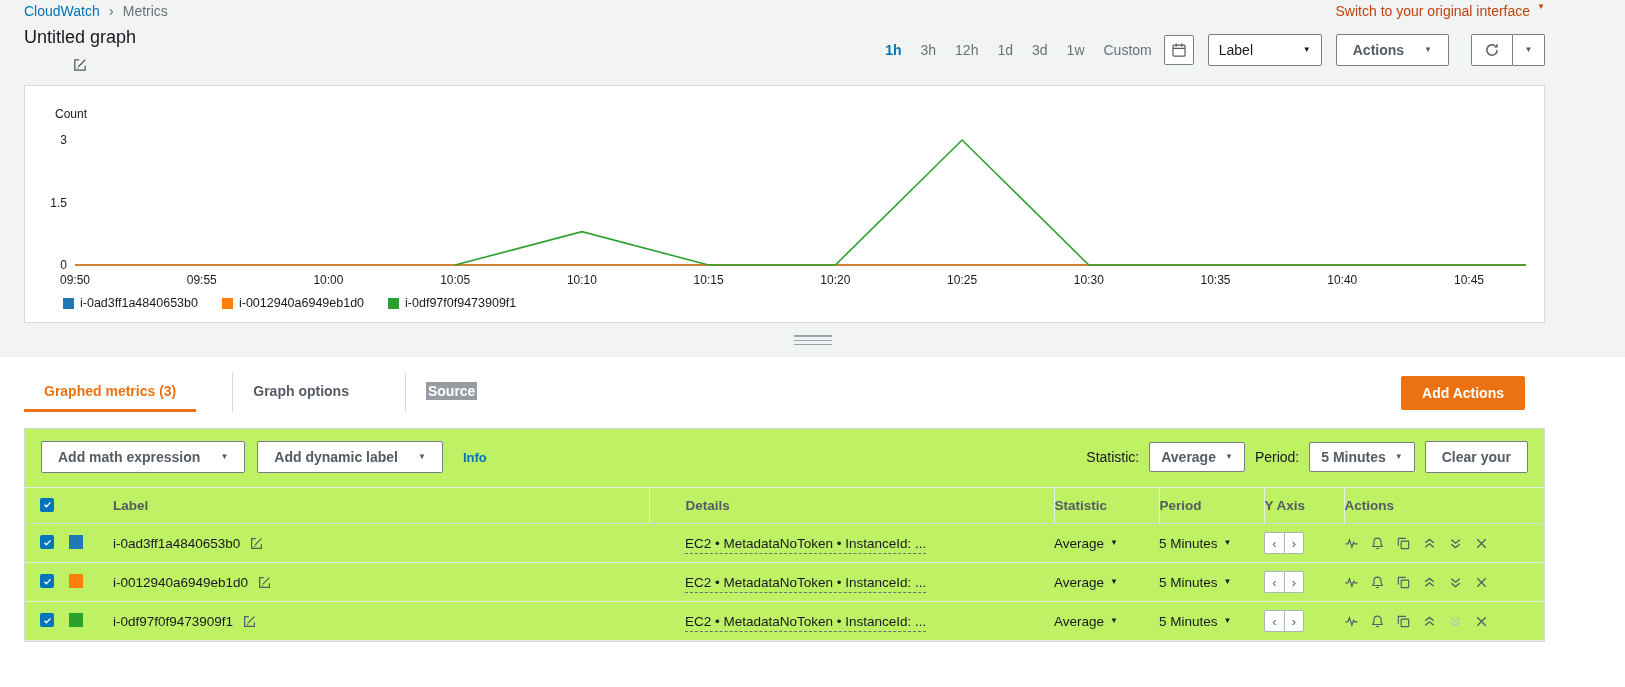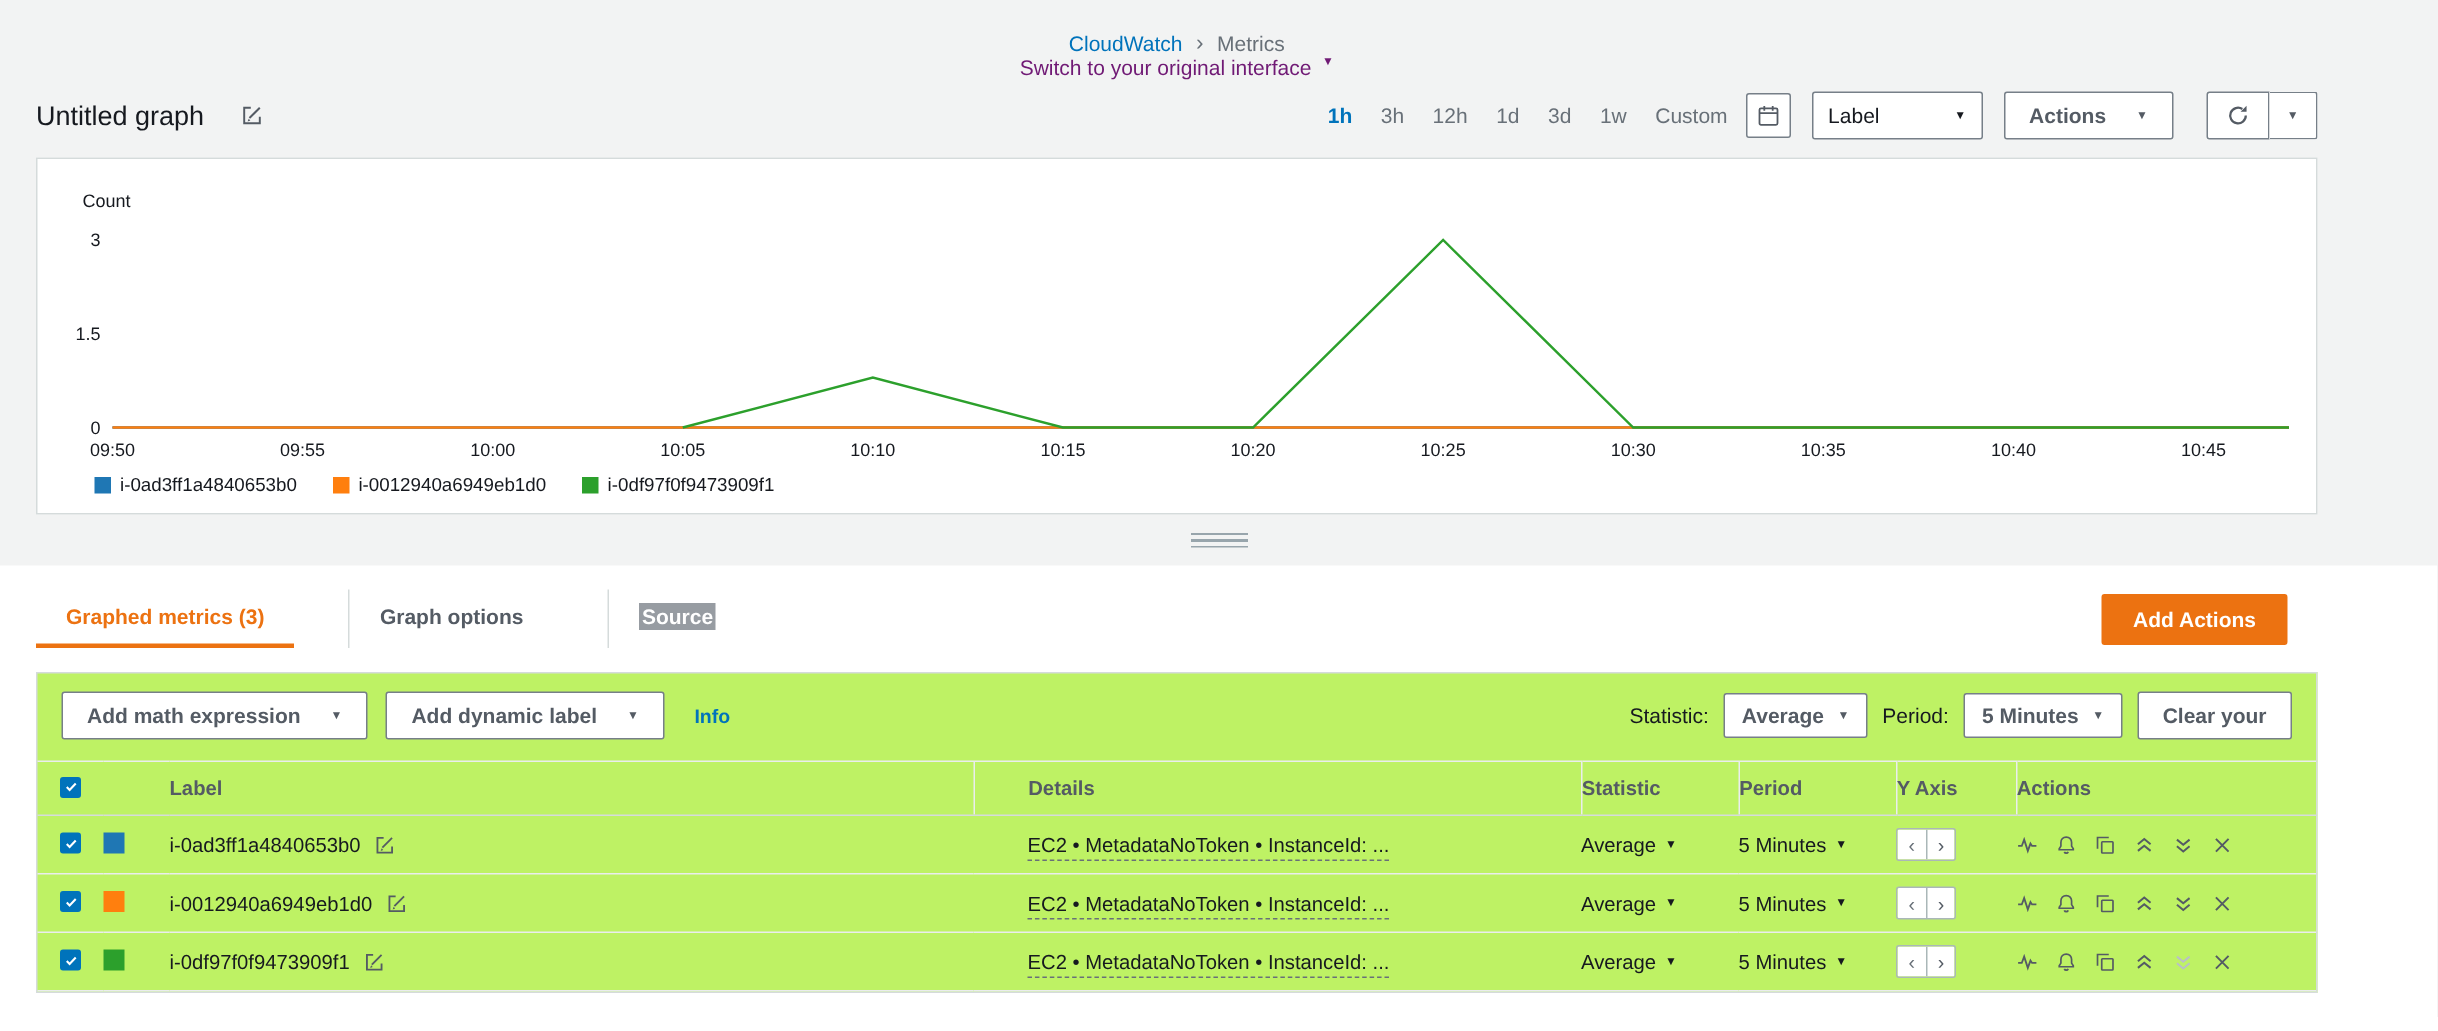--- a/index.html
+++ b/index.html
@@ -9,30 +9,30 @@
     font-size: 14px;
     color: #16191f;
     background: #f2f3f3;
     overflow: hidden;
   }
   [data-interactable="true"] { cursor: pointer; }
   button { font-family: inherit; }
   a { text-decoration: none; }
 
   
-  .topbar { display:flex; justify-content:space-between; align-items:center; padding:20px 80px 4px 24px;flex-direction:column; }
+  .topbar { display:flex; justify-content:space-between; align-items:center; padding:2px 80px 4px 24px; }
   .breadcrumb { display:flex; align-items:center; }
   .crumb-link { color:#0073bb; }
   .crumb-sep { color:#687078; margin:0 9px; font-size:15px; }
   .crumb-current { color:#687078; }
-  .switch-link { color:#701a75; display:inline-flex; align-items:flex-start; gap:7px; }
+  .switch-link { color:#c2410c; display:inline-flex; align-items:flex-start; gap:7px; }
   .caret { font-size:8px; line-height:1; }
 
   .title-row { display:flex; justify-content:space-between; align-items:center; padding:4px 80px 12px 24px; }
-  .graph-title { font-size:18px; display:flex; align-items:center; gap:24px; }
+  .graph-title { font-size:18px; display:flex; align-items:center; gap:9px;flex-direction:column; }
   .icon { display:inline-flex; align-items:center; justify-content:center; color:#545b64; }
   .icon svg { display:block; }
 
   .controls { display:flex; align-items:center; }
   .time-range-group { display:flex; align-items:center; gap:19px; margin-right:12px; }
   .range-btn { background:none; border:none; font-size:14px; color:#687078; padding:0; }
   .range-btn.active { color:#0073bb; font-weight:bold; }
   .icon-btn { width:30px; height:30px; background:#fff; border:1px solid #767f88; border-radius:2px; display:flex; align-items:center; justify-content:center; color:#545b64; }
   .select-btn { width:114px; height:32px; background:#fff; border:1px solid #767f88; border-radius:2px; display:inline-flex; align-items:center; justify-content:space-between; padding:0 10px; margin-left:14px; color:#16191f; }
   .btn { background:#fff; border:1px solid #767f88; border-radius:2px; color:#545b64; font-weight:bold; font-size:14px; height:32px; padding:0 16px; display:inline-flex; align-items:center; }

